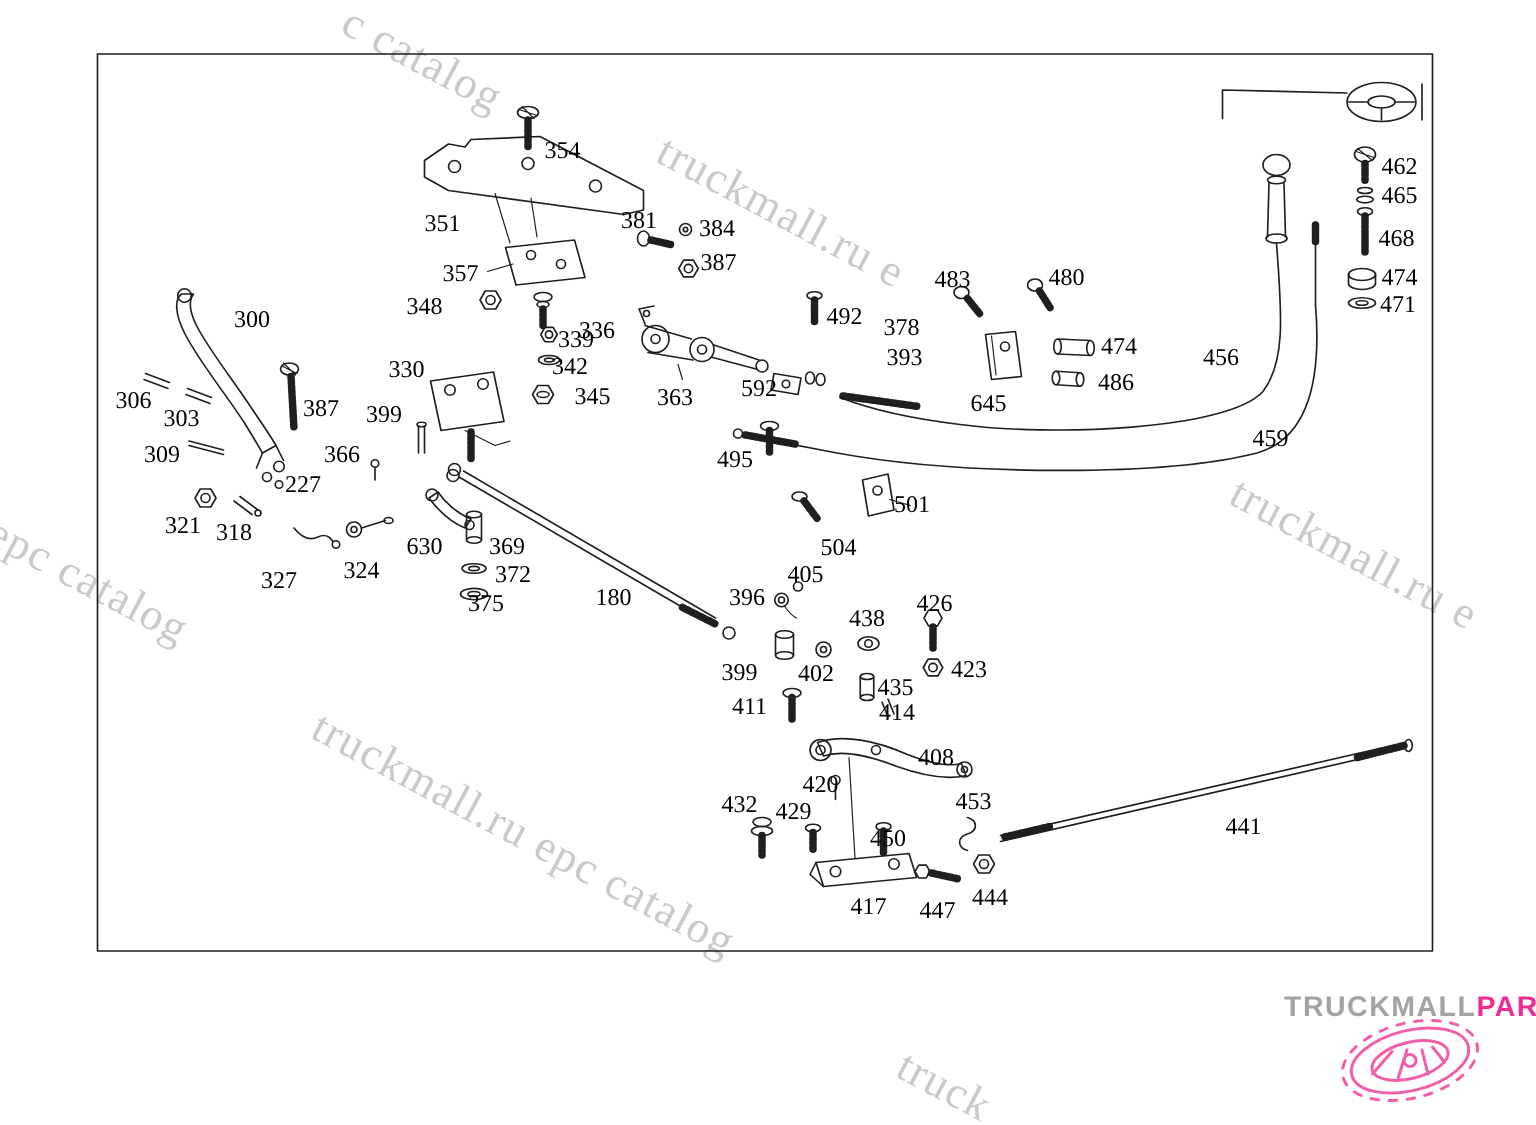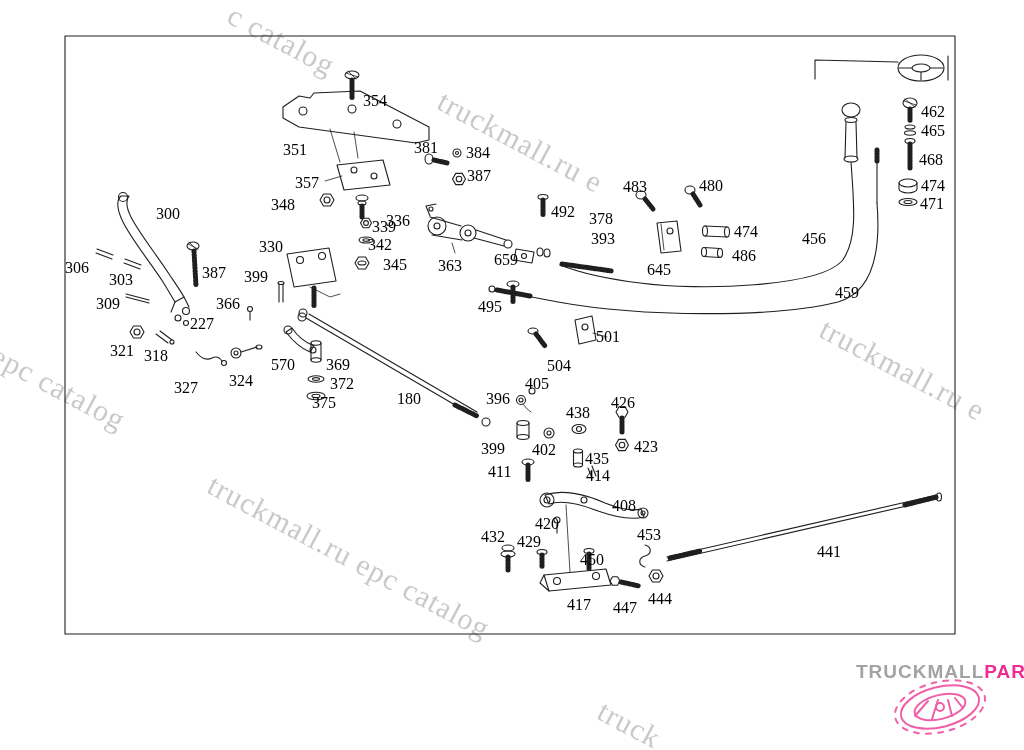--- a/index.html
+++ b/index.html
@@ -275,38 +275,38 @@
       <ellipse cx="940" cy="707" rx="46" ry="25" transform="rotate(-14 940 707)" stroke-dasharray="5 7"></ellipse>
       <path d="M915 716 L928 701 M932 719 L938 700 M952 716 L948 700 M963 708 L955 698"></path>
       <circle cx="940" cy="707" r="4"></circle>
     </g>
 
   </svg>
 
   <div class="labels">
       <span class="part-label" style="left: 156px; top: 205px;">300</span>
       <span class="part-label" style="left: 109px; top: 271px;">303</span>
-      <span class="part-label" style="left: 65px; top: 259px;">306</span>
+      <span class="part-label" style="left: 77px; top: 259px;">306</span>
       <span class="part-label" style="left: 96px; top: 295px;">309</span>
       <span class="part-label" style="left: 202px; top: 264px;">387</span>
       <span class="part-label" style="left: 190px; top: 315px;">227</span>
       <span class="part-label" style="left: 144px; top: 347px;">318</span>
       <span class="part-label" style="left: 110px; top: 342px;">321</span>
       <span class="part-label" style="left: 229px; top: 372px;">324</span>
       <span class="part-label" style="left: 174px; top: 379px;">327</span>
       <span class="part-label" style="left: 259px; top: 238px;">330</span>
       <span class="part-label" style="left: 386px; top: 196px; margin-top: 16px;">336</span>
       <span class="part-label" style="left: 372px; top: 218px;">339</span>
       <span class="part-label" style="left: 368px; top: 236px;">342</span>
       <span class="part-label" style="left: 383px; top: 256px;">345</span>
       <span class="part-label" style="left: 271px; top: 196px;">348</span>
       <span class="part-label" style="left: 283px; top: 141px;">351</span>
       <span class="part-label" style="left: 363px; top: 92px;">354</span>
       <span class="part-label" style="left: 295px; top: 174px;">357</span>
-      <span class="part-label" style="left: 271px; top: 356px;">570</span>
+      <span class="part-label" style="left: 271px; top: 356px;">630</span>
       <span class="part-label" style="left: 438px; top: 257px;">363</span>
       <span class="part-label" style="left: 216px; top: 295px;">366</span>
       <span class="part-label" style="left: 326px; top: 356px;">369</span>
       <span class="part-label" style="left: 330px; top: 375px;">372</span>
       <span class="part-label" style="left: 312px; top: 394px;">375</span>
       <span class="part-label" style="left: 589px; top: 210px;">378</span>
       <span class="part-label" style="left: 414px; top: 139px;">381</span>
       <span class="part-label" style="left: 466px; top: 144px;">384</span>
       <span class="part-label" style="left: 467px; top: 167px;">387</span>
       <span class="part-label" style="left: 397px; top: 390px;">180</span>
@@ -337,21 +337,21 @@
       <span class="part-label" style="left: 921px; top: 103px;">462</span>
       <span class="part-label" style="left: 921px; top: 122px;">465</span>
       <span class="part-label" style="left: 919px; top: 151px;">468</span>
       <span class="part-label" style="left: 920px; top: 195px;">471</span>
       <span class="part-label" style="left: 921px; top: 177px;">474</span>
       <span class="part-label" style="left: 734px; top: 223px;">474</span>
       <span class="part-label" style="left: 647px; top: 261px;">645</span>
       <span class="part-label" style="left: 699px; top: 177px;">480</span>
       <span class="part-label" style="left: 623px; top: 178px;">483</span>
       <span class="part-label" style="left: 732px; top: 247px;">486</span>
-      <span class="part-label" style="left: 494px; top: 251px;">659</span>
+      <span class="part-label" style="left: 494px; top: 251px;">592</span>
       <span class="part-label" style="left: 551px; top: 203px;">492</span>
       <span class="part-label" style="left: 478px; top: 298px;">495</span>
       <span class="part-label" style="left: 596px; top: 328px;">501</span>
       <span class="part-label" style="left: 547px; top: 357px;">504</span>
     </div>
 
   <div class="logo">
     <span class="g">TRUCKMALL</span><span class="p">PARTS</span>
   </div>
 

